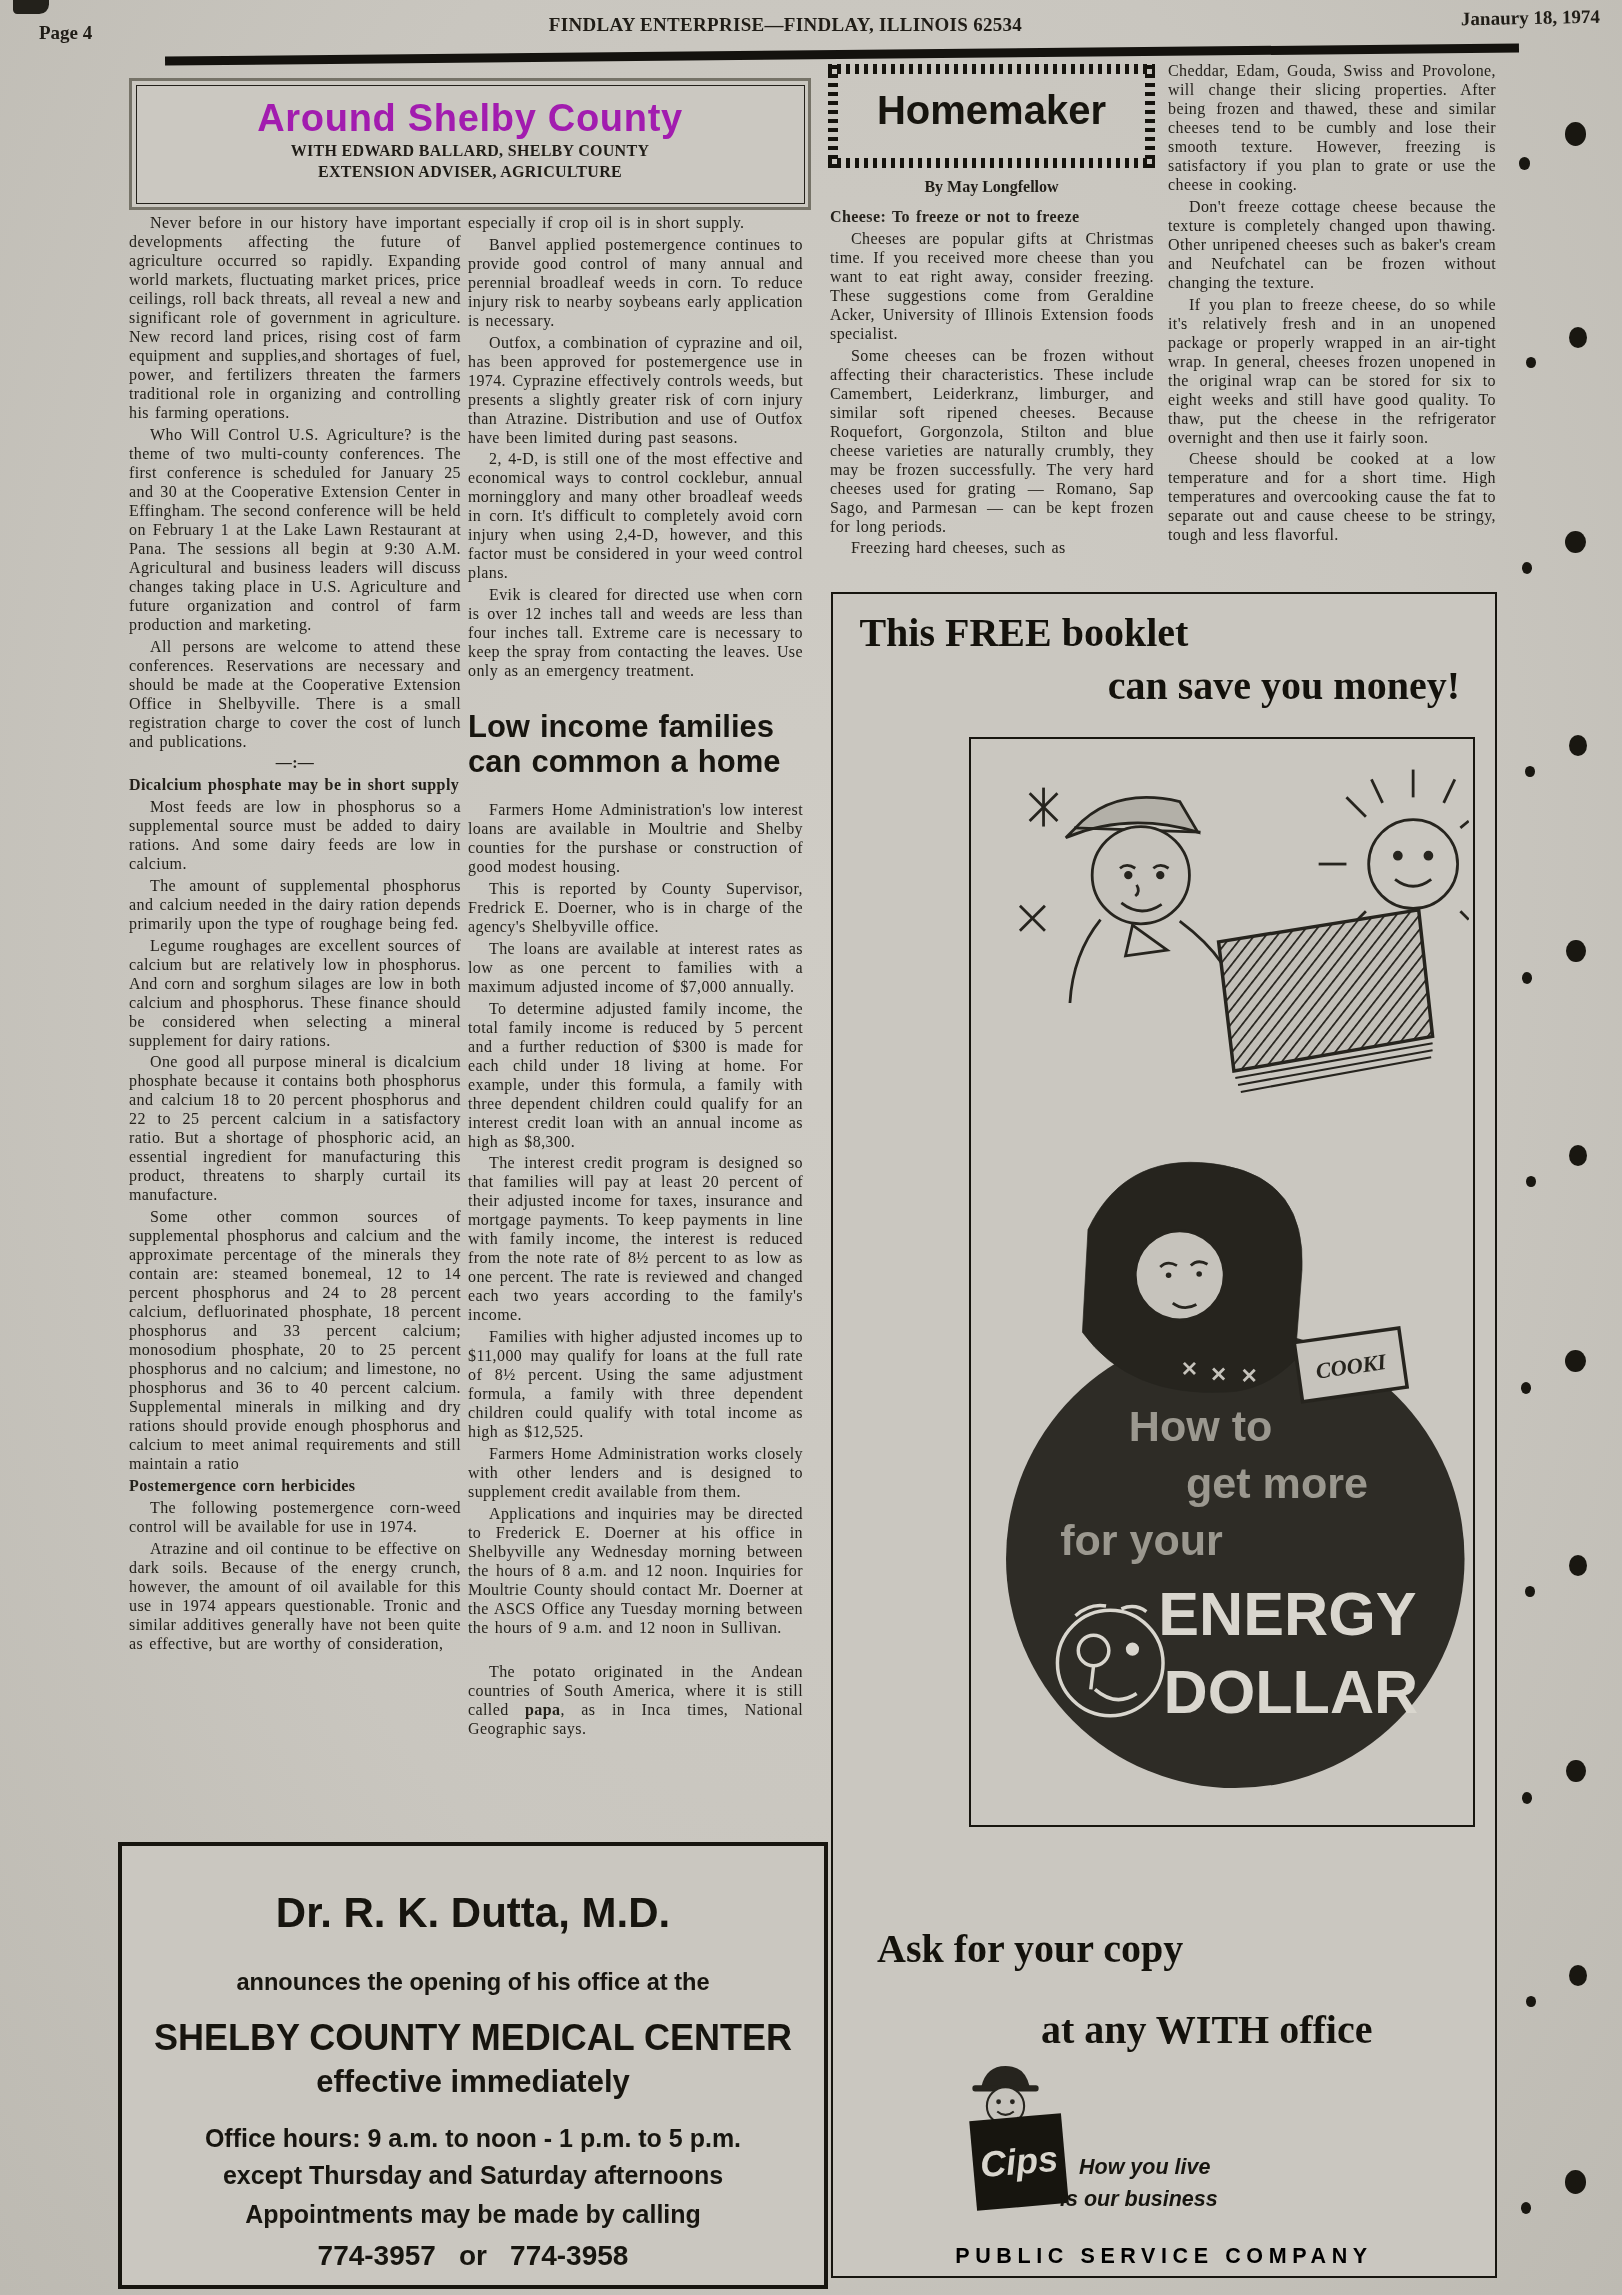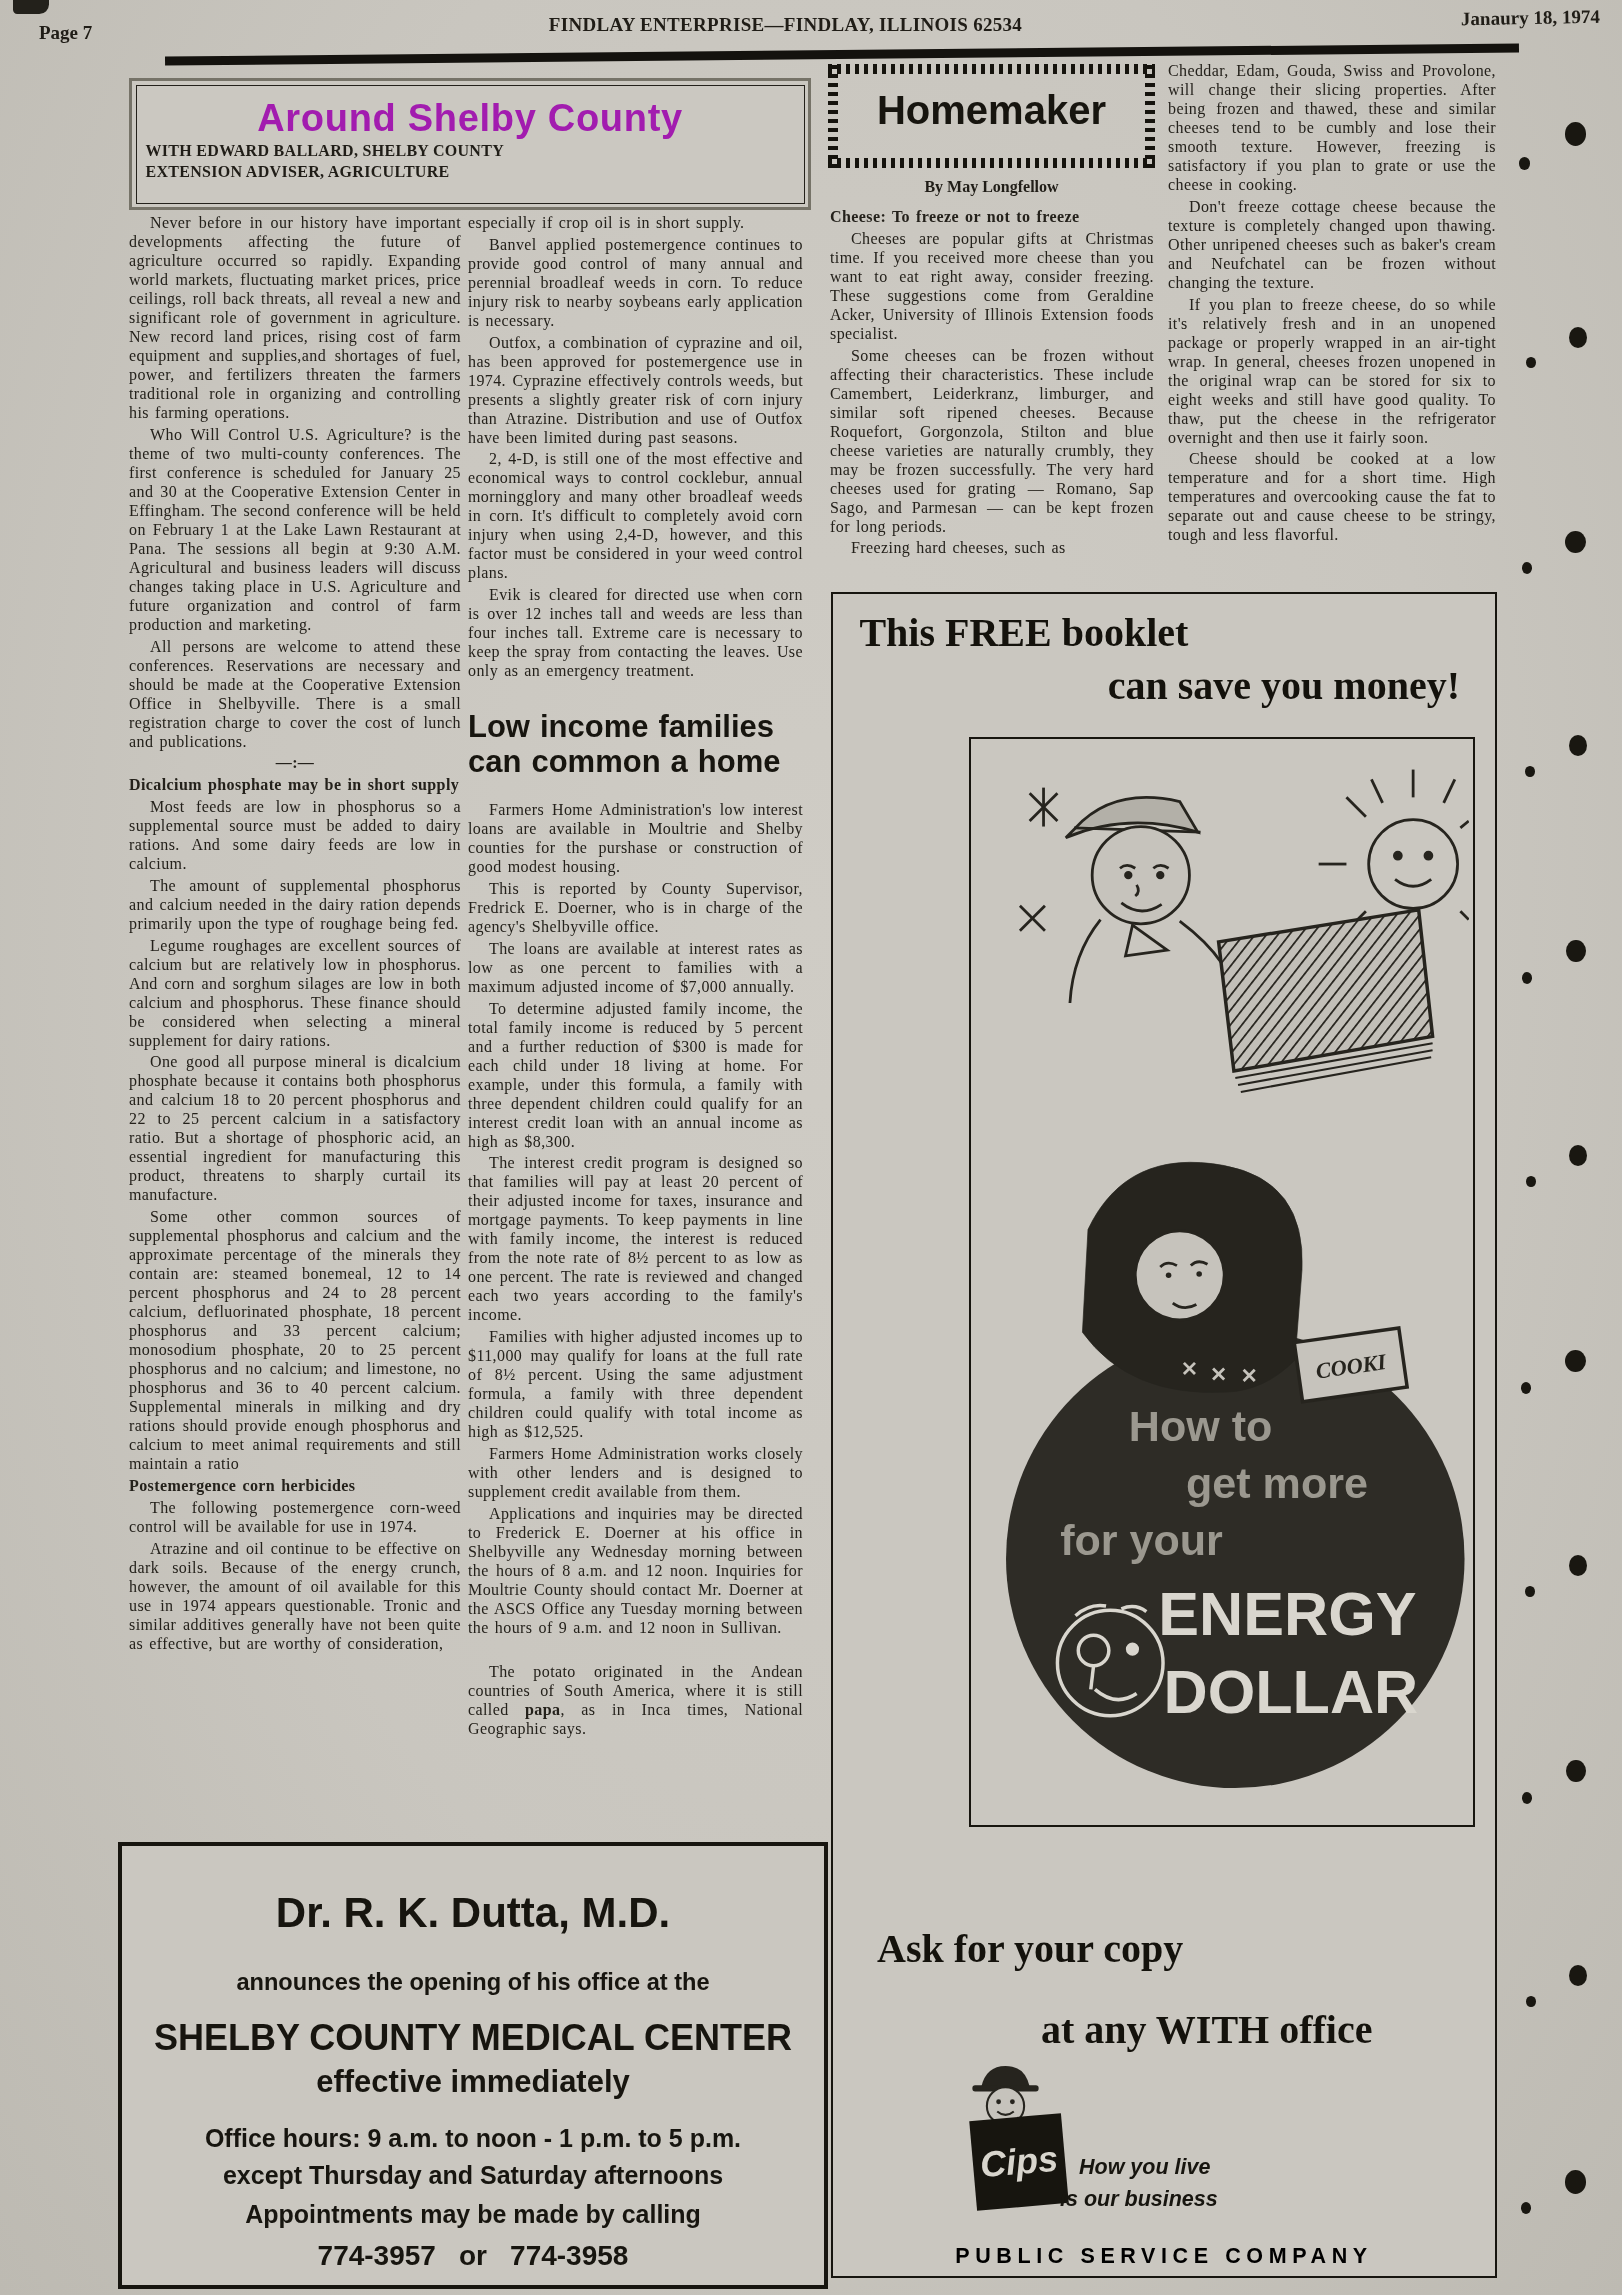--- a/index.html
+++ b/index.html
@@ -9,21 +9,21 @@
   .abs{position:absolute;}
   
   .pageno{left:39px;top:22px;font:bold 19px "Liberation Serif",serif;}
   .masthead{left:292px;top:14px;width:987px;text-align:center;font:bold 19px "Liberation Serif",serif;letter-spacing:0.3px;}
   .dateline{right:23.6px;top:7px;font:bold 19px "Liberation Serif",serif;transform:rotate(-1deg);}
   .toprule{left:165px;top:50px;width:1354px;height:9px;background:#14120e;transform:rotate(-.55deg);}
   
   #shelbybox{left:129px;top:78px;width:676px;height:126px;border:3.5px solid #767368;background:#cbc8c1;}
   #shelbybox .inner{position:absolute;left:3.5px;top:3.5px;right:3.5px;bottom:3.5px;border:1.4px solid #24211b;}
   .shelbytitle{width:100%;text-align:center;margin-top:11px;font:bold 38px "Liberation Sans",sans-serif;letter-spacing:0.7px;color:#a21caf;}
-  .shelbyby{width:100%;text-align:left;font:bold 16px/21px "Liberation Serif",serif;letter-spacing:0.3px;margin-left:9px;}
+  .shelbyby{width:100%;text-align:center;font:bold 16px/21px "Liberation Serif",serif;letter-spacing:0.3px;}
   
   .col{position:absolute;font:16px/19px "Liberation Serif",serif;text-align:justify;
        letter-spacing:0.4px;word-spacing:1.7px;color:#24211b;}
   #col1{left:129px;top:213px;width:332px;}
   #col2{left:468px;top:213px;width:335px;}
   #col3{left:830px;top:207px;width:324px;}
   #col4{left:1168px;top:61px;width:328px;}
   .col p{margin:0 0 2.8px 0;}
   .ind{text-indent:21px;}
   .subhead{font-weight:bold;margin:5.6px 0 1.4px 0;}
@@ -64,21 +64,21 @@
   .d8{margin-top:11px;font:bold 28px "Liberation Sans",sans-serif;word-spacing:15.3px;}
   
   .blob{position:absolute;background:#191711;border-radius:50%;}
   .cornermark{position:absolute;left:12.5px;top:0;width:36px;height:14px;background:#23211b;border-radius:0 0 9.7px 4.2px;}
 </style>
 </head>
 <body>
 
 <div id="page">
 
-  <div class="abs pageno">Page 7</div>
+  <div class="abs pageno">Page 4</div>
   <div class="abs masthead">FINDLAY ENTERPRISE—FINDLAY, ILLINOIS 62534</div>
   <div class="abs dateline">Janaury 18, 1974</div>
   <div class="abs toprule"></div>
   <div class="cornermark"></div>
 
   <div class="abs" id="shelbybox">
     <div class="inner">
       <div class="shelbytitle">Around Shelby County</div>
       <div class="shelbyby">WITH EDWARD BALLARD, SHELBY COUNTY</div>
       <div class="shelbyby">EXTENSION ADVISER, AGRICULTURE</div>

